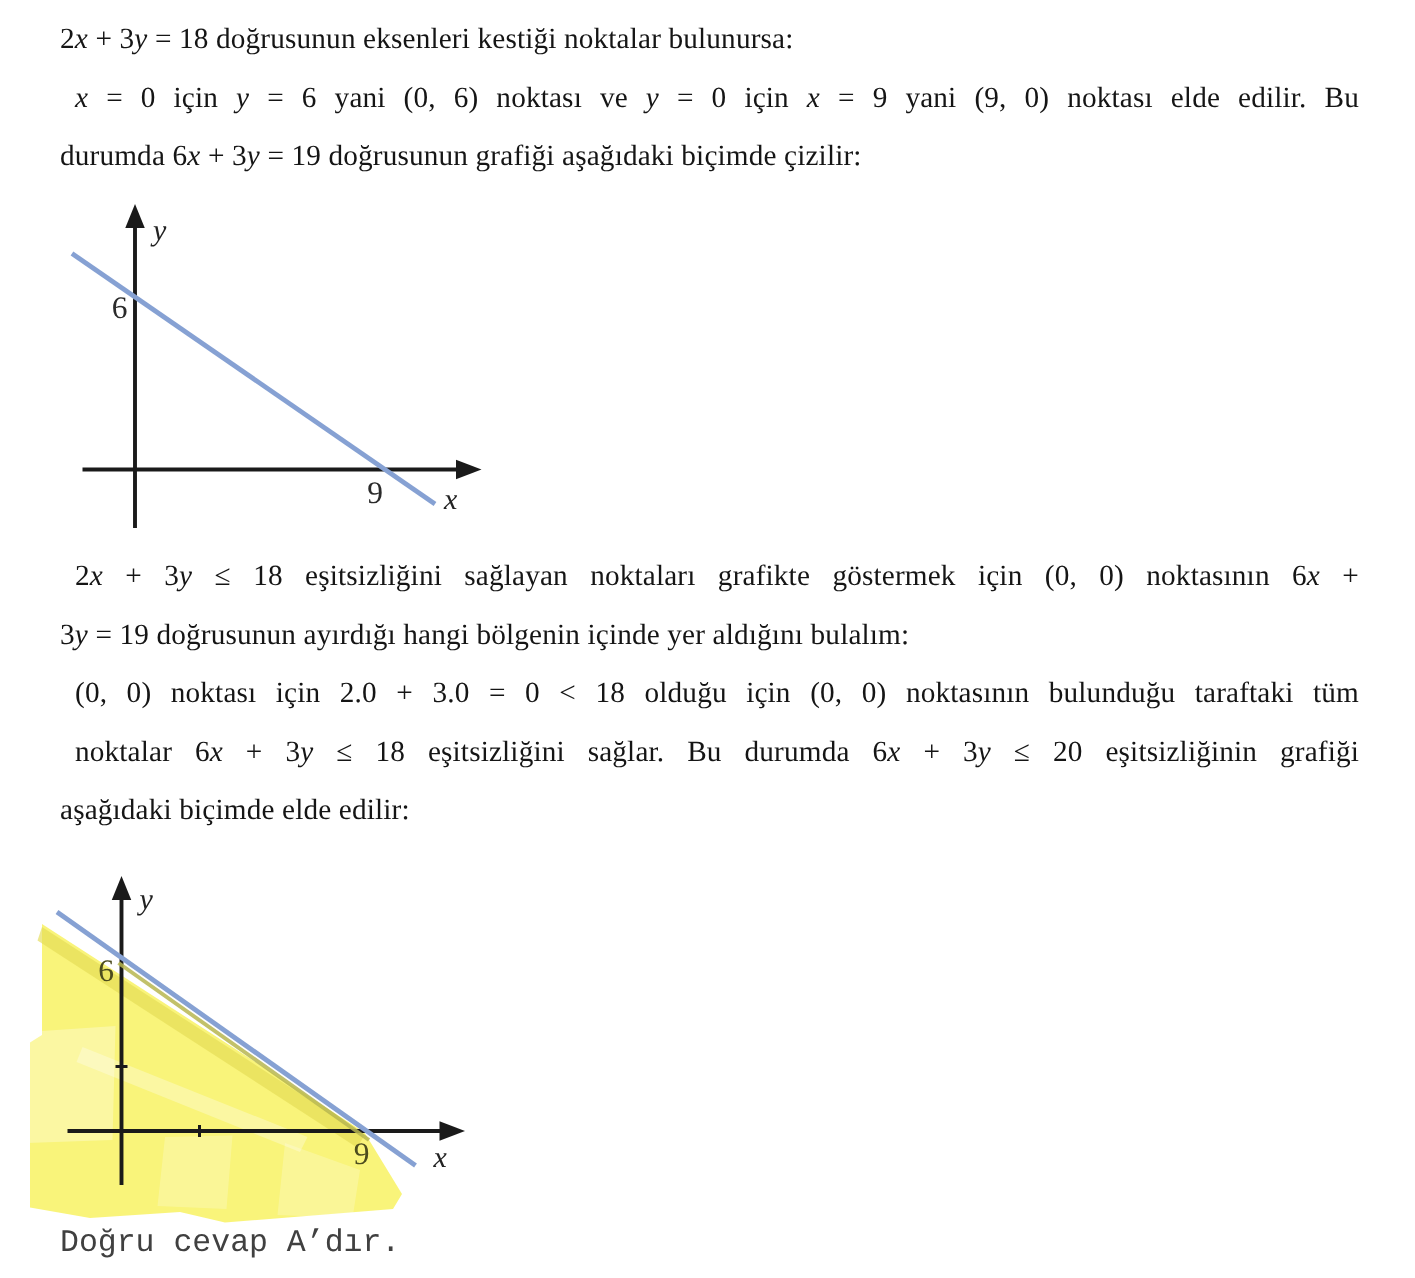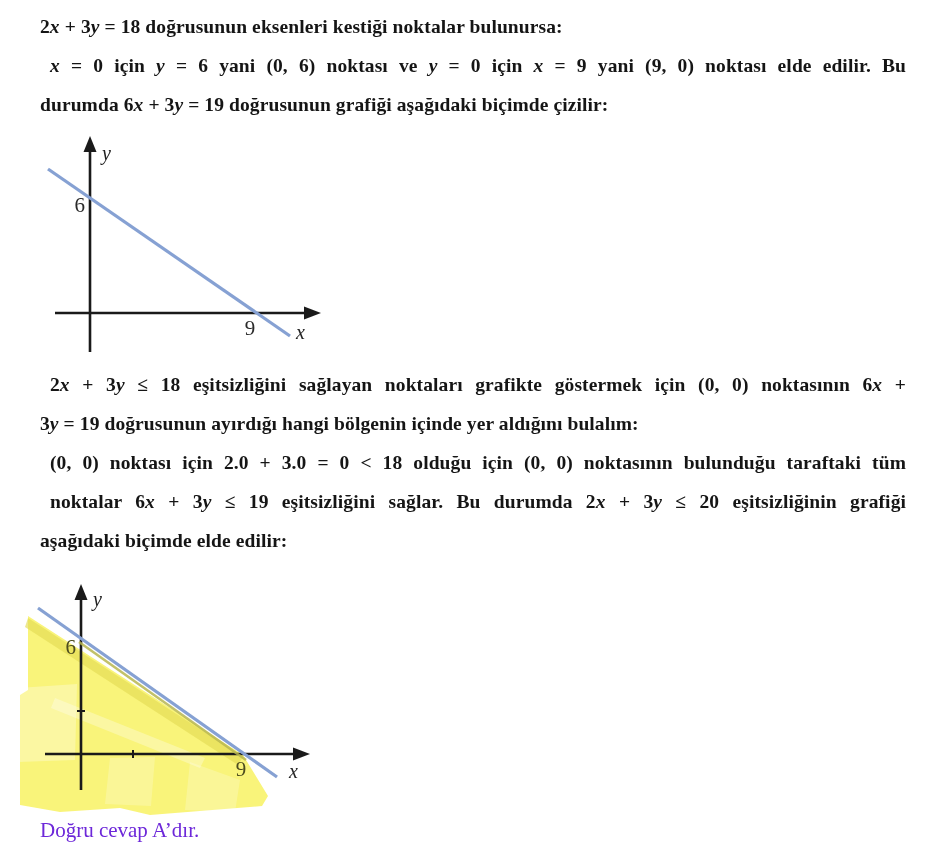--- a/index.html
+++ b/index.html
@@ -3,26 +3,26 @@
 <meta charset="utf-8">
 <style>
   html,body{margin:0;padding:0;background:#ffffff;}
   .page{
     position:relative;width:943px;height:852px;background:#ffffff;overflow:hidden;
     font-family:"Liberation Serif","DejaVu Serif",serif;color:#151515;
   }
   .para{position:absolute;left:40px;width:866px;}
   #para1{top:7px;}
   #para2{top:365px;}
-  .line{height:39px;line-height:39px;font-size:19.5px;letter-spacing:0.1px;font-weight:bold;}
+  .line{height:39px;line-height:39px;font-size:19.5px;letter-spacing:0.1px;}
   .line.j{text-align:justify;text-align-last:justify;margin-left:10px;}
   .mvar{font-style:italic;}
   #answer{
     position:absolute;left:40px;top:810px;height:40px;line-height:40px;
-    font-size:21px;color:#6d28d9;
+    font-size:21px;color:#404040;font-family:Liberation Mono, monospace;
   }
   svg{position:absolute;overflow:visible;}
   #graph1{left:40px;top:136px;}
   #graph2{left:15px;top:580px;}
   .axislbl{font-family:"Liberation Serif","DejaVu Serif",serif;font-style:italic;font-size:20px;fill:#222222;}
   .numlbl{font-family:"Liberation Serif","DejaVu Serif",serif;font-size:21px;fill:#2a2a2a;}
   .numlbl2{font-family:"Liberation Serif","DejaVu Serif",serif;font-size:21px;fill:#4c4c1e;}
 </style>
 </head>
 <body>
@@ -47,21 +47,21 @@
     <text x="45" y="76" text-anchor="end" class="numlbl">6</text>
     <text x="210" y="199" text-anchor="middle" class="numlbl">9</text>
     <text x="62" y="24" class="axislbl">y</text>
     <text x="256" y="203" class="axislbl">x</text>
   </svg>
 
   <div class="para" id="para2">
     <div class="line j"><span>2</span><span class="mvar">x</span><span> + 3</span><span class="mvar">y</span><span> ≤ 18 eşitsizliğini sağlayan noktaları grafikte göstermek için (0, 0) noktasının 6</span><span class="mvar">x</span><span> +</span></div>
     <div class="line"><span>3</span><span class="mvar">y</span><span> = 19 doğrusunun ayırdığı hangi bölgenin içinde yer aldığını bulalım:</span></div>
     <div class="line j"><span>(0, 0) noktası için 2.0 + 3.0 = 0 &lt; 18 olduğu için (0, 0) noktasının bulunduğu taraftaki tüm</span></div>
-    <div class="line j"><span>noktalar 6</span><span class="mvar">x</span><span> + 3</span><span class="mvar">y</span><span> ≤ 19 eşitsizliğini sağlar. Bu durumda 2</span><span class="mvar">x</span><span> + 3</span><span class="mvar">y</span><span> ≤ 20 eşitsizliğinin grafiği</span></div>
+    <div class="line j"><span>noktalar 6</span><span class="mvar">x</span><span> + 3</span><span class="mvar">y</span><span> ≤ 18 eşitsizliğini sağlar. Bu durumda 6</span><span class="mvar">x</span><span> + 3</span><span class="mvar">y</span><span> ≤ 20 eşitsizliğinin grafiği</span></div>
     <div class="line"><span>aşağıdaki biçimde elde edilir:</span></div>
   </div>
 
   <svg id="graph2" width="312" height="242" viewBox="0 0 312 242">
 
     <polygon points="13,36 228,175 253,216 247,226 135,235 105,228 45,232 5,225 5,115 13,110" fill="#f8f263" fill-opacity="0.85"></polygon>
 
     <polygon points="13,38 228,177 223,185 10,47" fill="#e3dc55" fill-opacity="0.65"></polygon>
 
     <polygon points="3,108 62,104 60,180 3,182" fill="#ffffff" fill-opacity="0.30"></polygon>

